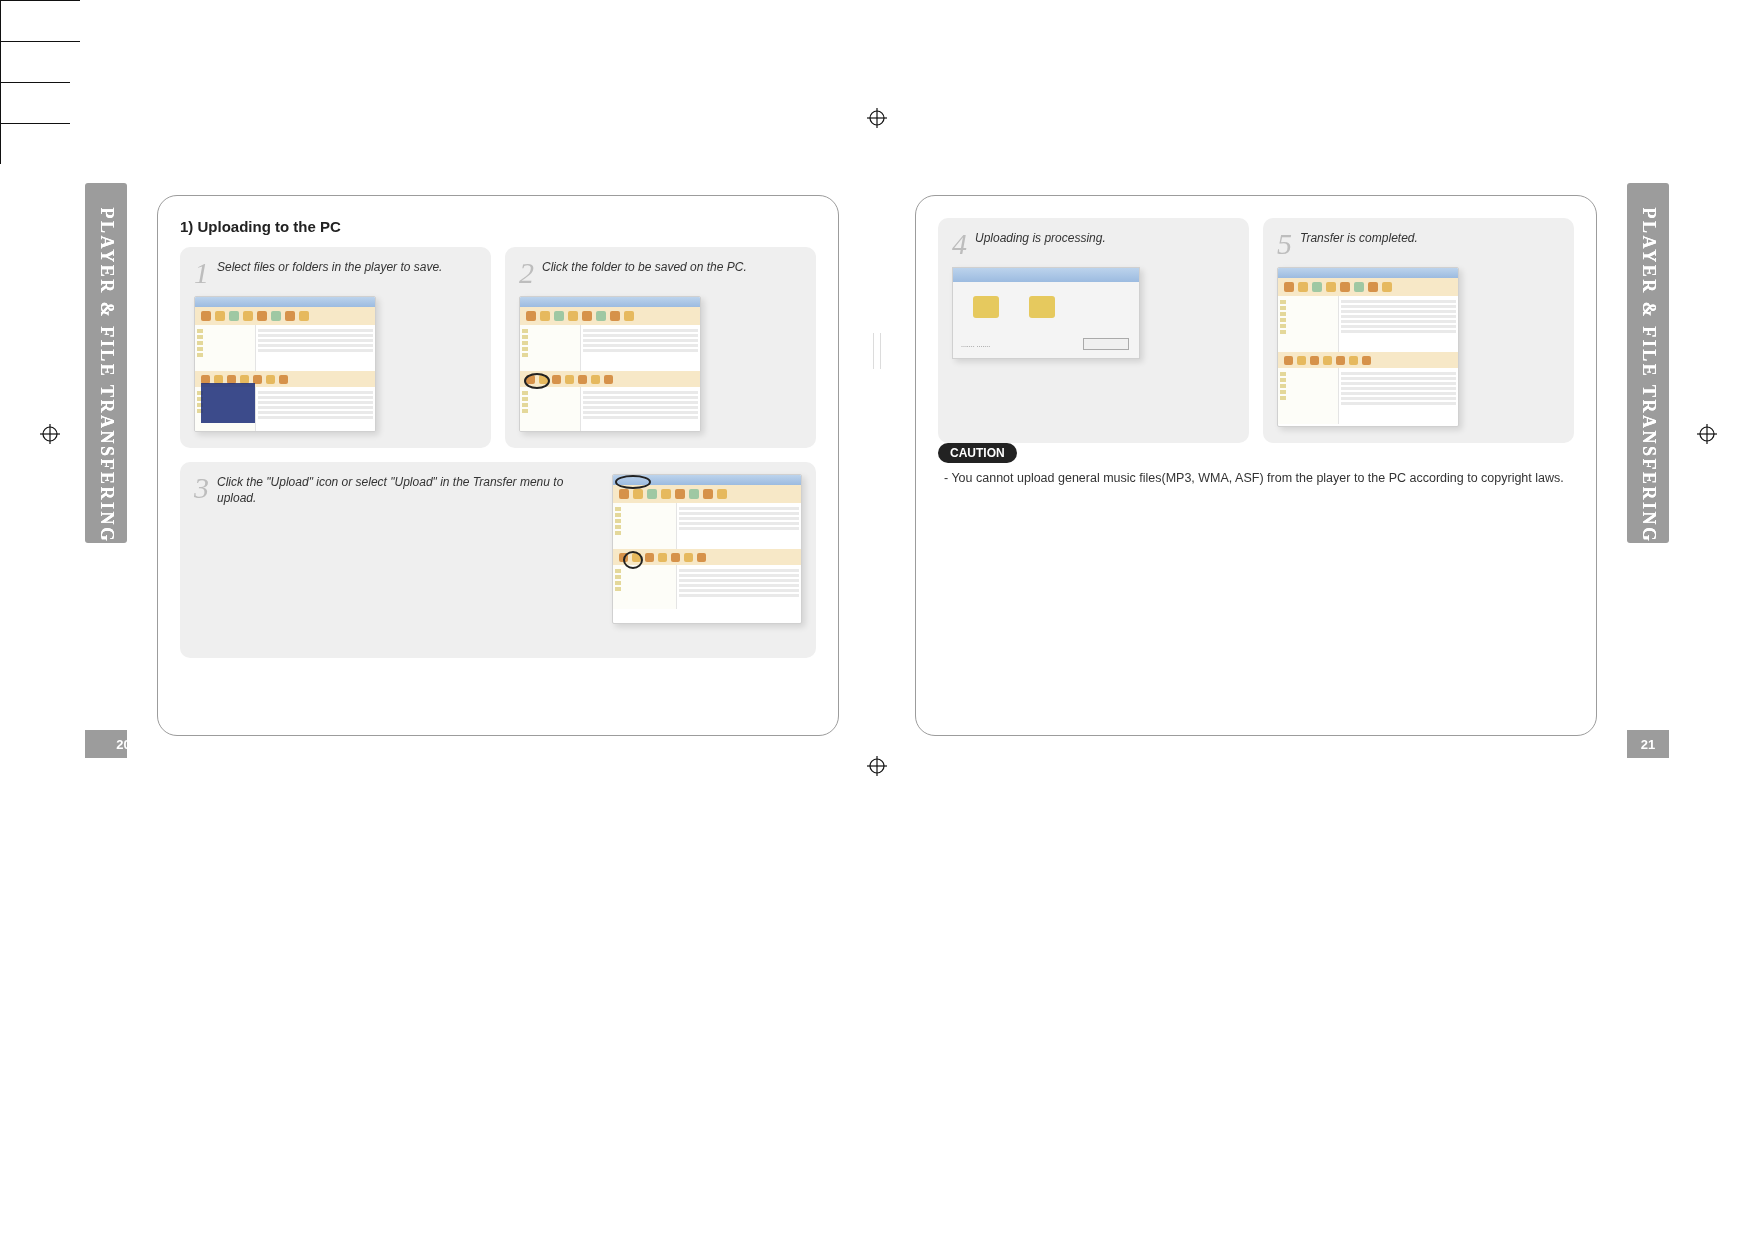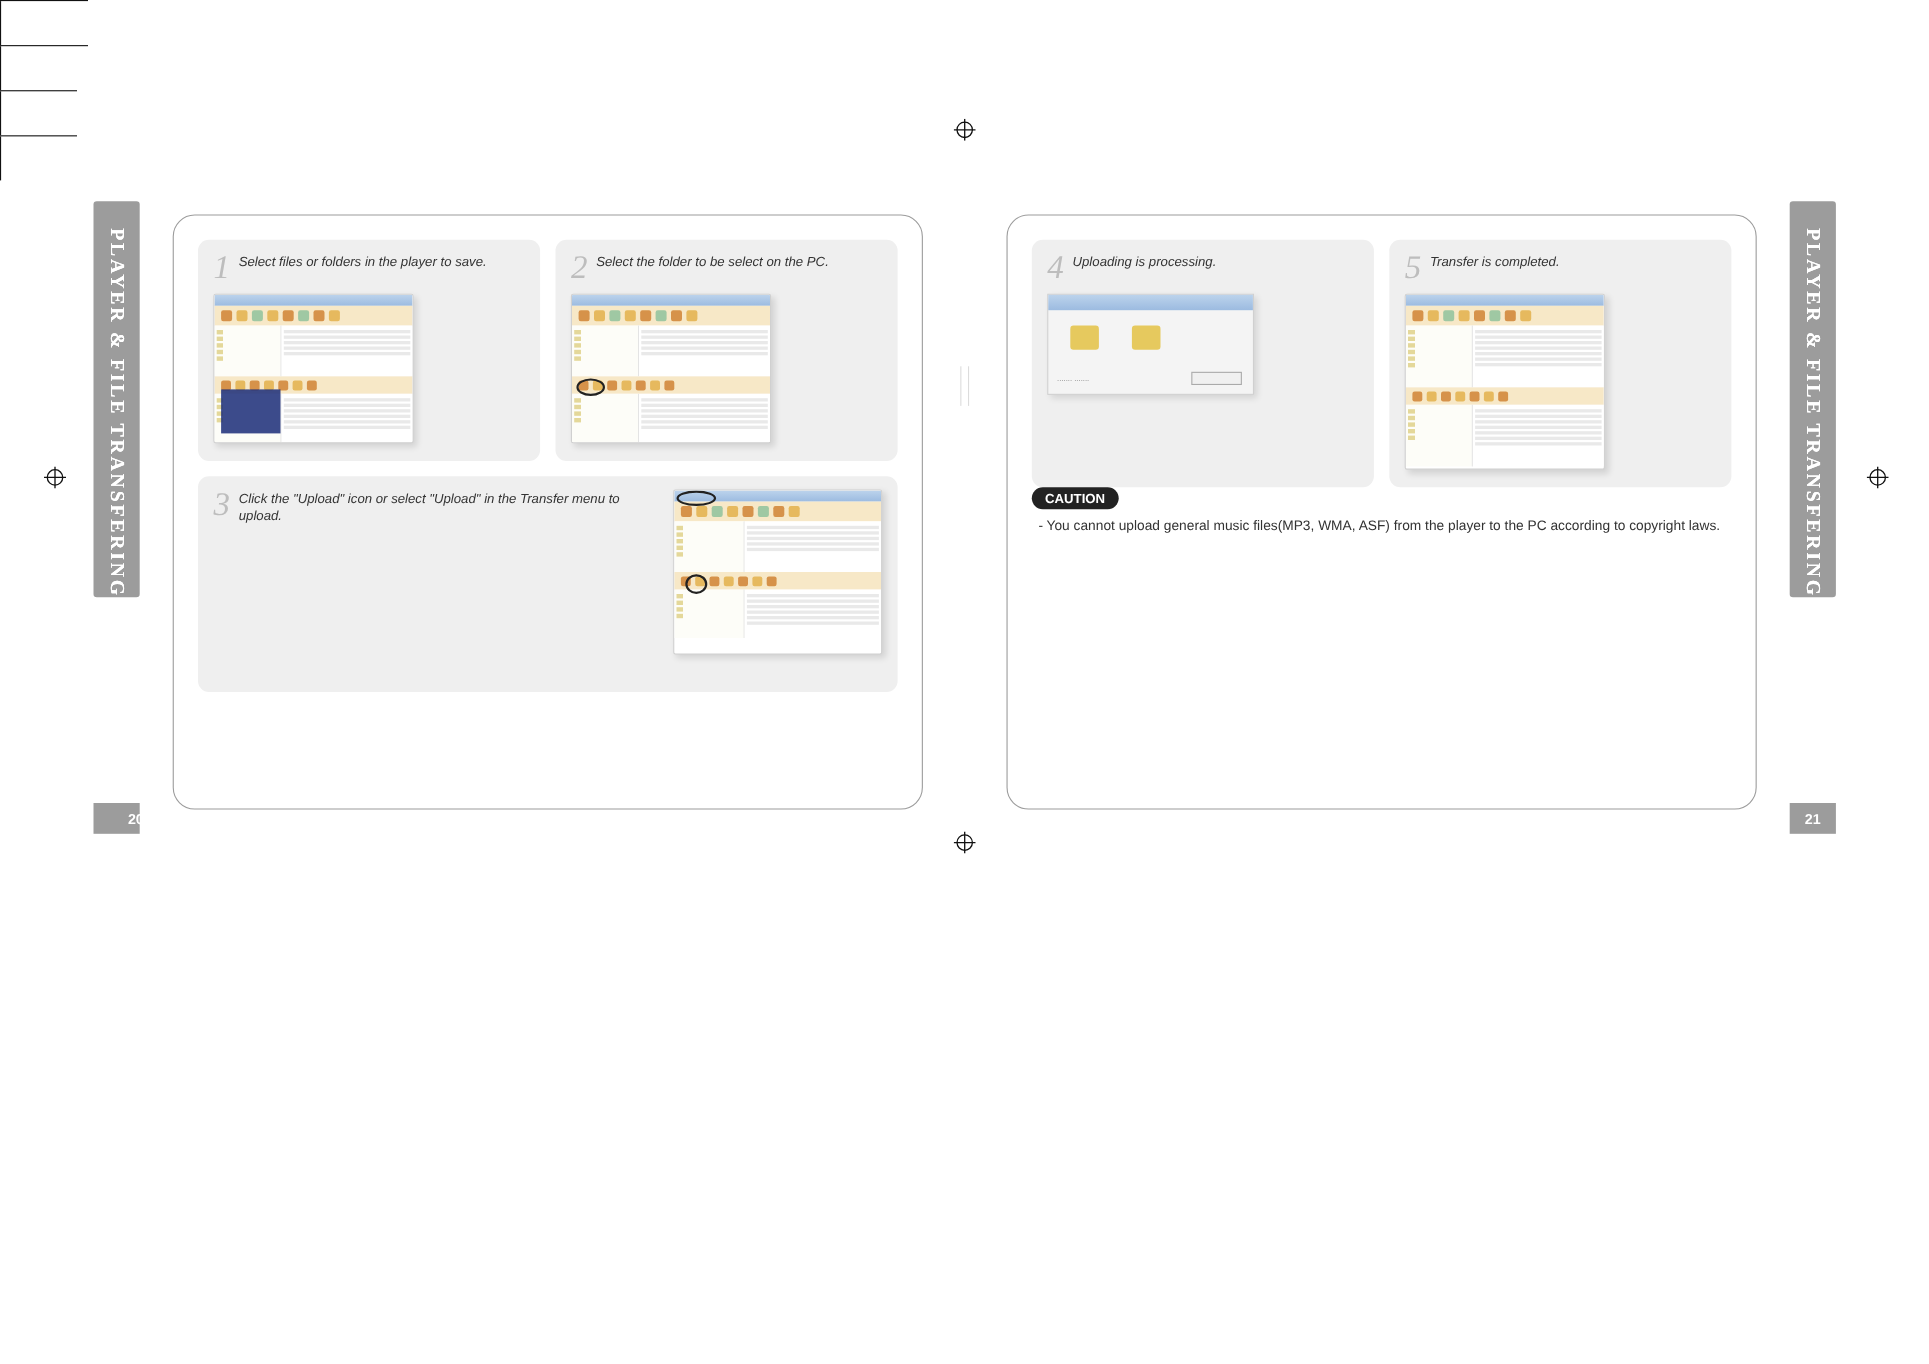--- a/index.html
+++ b/index.html
@@ -234,20 +234,21 @@
 
   <div class="page page-left">
     <div class="side-tab left">
       <span>PLAYER &amp; FILE TRANSFERING</span>
     </div>
     <div class="footer-bar left">
       <span>20</span>
     </div>
 
     <div class="panel">
+      <div class="section-title">1) Uploading to the PC</div>
 
       <div class="step-row">
 
         <div class="step-card">
           <div class="step-head">
             <div class="step-num">1</div>
             <div class="step-text">Select files or folders in the player to save.</div>
           </div>
           <div class="shot">
             <div class="titlebar"></div>
@@ -302,21 +303,21 @@
                   <div></div>
                 </div>
               </div>
             <div class="sel"></div>
           </div>
         </div>
 
         <div class="step-card">
           <div class="step-head">
             <div class="step-num">2</div>
-            <div class="step-text">Select the folder to be select on the PC.</div>
+            <div class="step-text">Click the folder to be saved on the PC.</div>
           </div>
           <div class="shot">
             <div class="titlebar"></div>
             <div class="toolbar">
                 <i></i>
                 <i></i>
                 <i></i>
                 <i></i>
                 <i></i>
                 <i></i>

